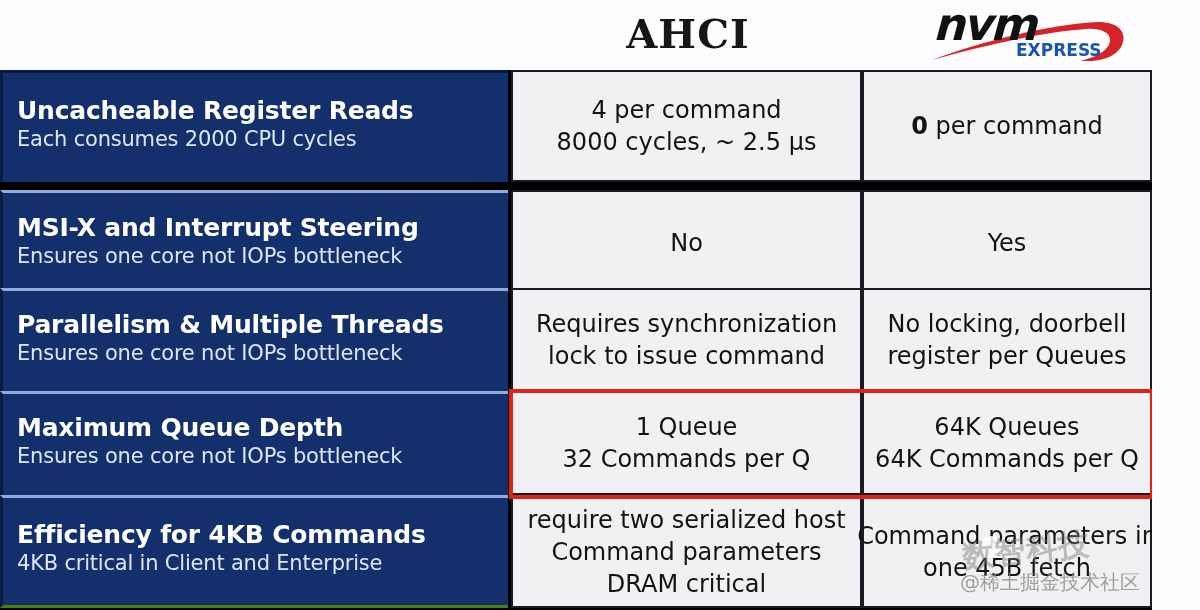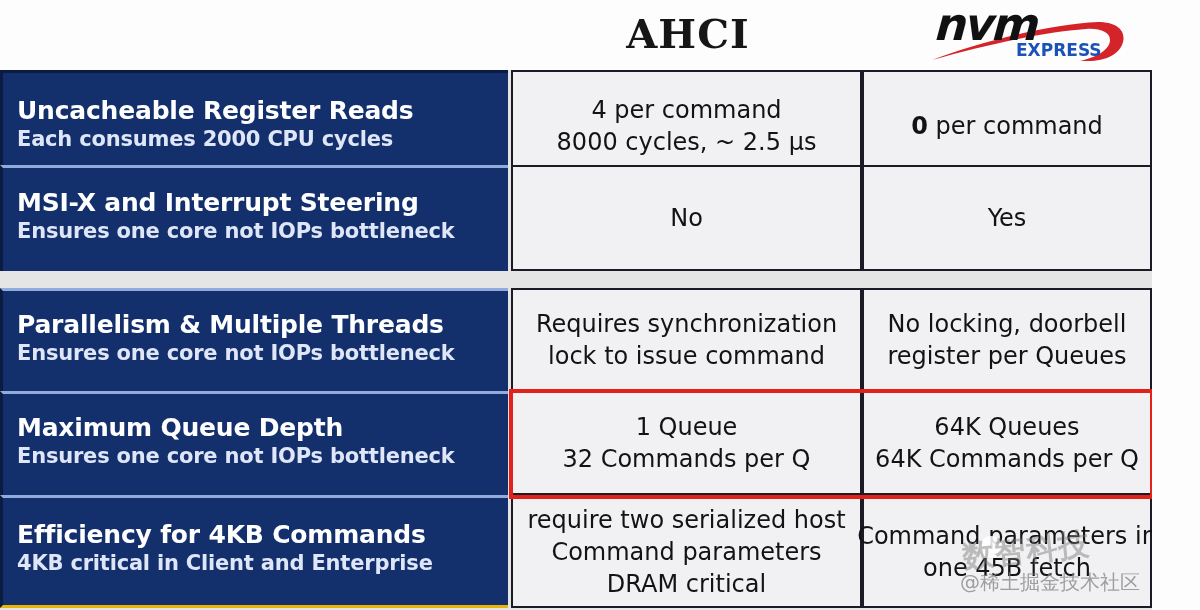--- a/index.html
+++ b/index.html
@@ -13,21 +13,21 @@
     overflow: hidden;
     font-family: "DejaVu Sans", "Liberation Sans", sans-serif;
     position: relative;
   }
 
   .slide {
     position: absolute;
     left: 0; top: 0;
     width: 1200px;
     height: 610px;
-    background: #e5e5e5;
+    background: #000000;
   }
 
   
   .header {
     position: absolute;
     left: 0; top: 0;
     width: 1200px;
     height: 70px;
     background: #fdfdfd;
   }
@@ -115,33 +115,33 @@
     background: #13306d;
     box-sizing: border-box;
     padding: 0 0 7px 14px;
     display: flex;
     flex-direction: column;
     justify-content: center;
     border-top: 3px solid #93aadd;
     border-left: 3px solid #0a1c42;
   }
   .row-first .cell-label { border-top: 3px solid #0a1c42; }
-  .row-last  .cell-label { border-bottom: 3px solid #eab308; }
+  .row-last  .cell-label { border-bottom: 3px solid #4d7c0f; }
 
   .label-title {
     font-size: 25px;
     font-weight: bold;
     color: #ffffff;
     line-height: 31px;
     letter-spacing: -0.2px;
     white-space: nowrap;
   }
   .label-sub {
     font-size: 21px;
-    font-weight: bold;
+    font-weight: normal;
     color: #dfe6f8;
     line-height: 27px;
     letter-spacing: -0.2px;
     white-space: nowrap;
   }
 
   .cell-val {
     position: absolute;
     top: 0;
     height: 100%;
@@ -244,21 +244,21 @@
       </div>
       <div class="cell-val cell-ahci">
         <span class="line">4 per command</span>
         <span class="line">8000 cycles, ~ 2.5 µs</span>
       </div>
       <div class="cell-val cell-nvme">
         <span class="line"><span class="bold0">0</span><span> per command</span></span>
       </div>
     </div>
 
-    <div class="row" style="top:95px; height:106px;">
+    <div class="row" style="top:120px; height:106px;">
       <div class="cell-label">
         <div class="label-title">MSI-X and Interrupt Steering</div>
         <div class="label-sub">Ensures one core not IOPs bottleneck</div>
       </div>
       <div class="cell-val cell-ahci">
         <span class="line">No</span>
       </div>
       <div class="cell-val cell-nvme">
         <span class="line">Yes</span>
       </div>

